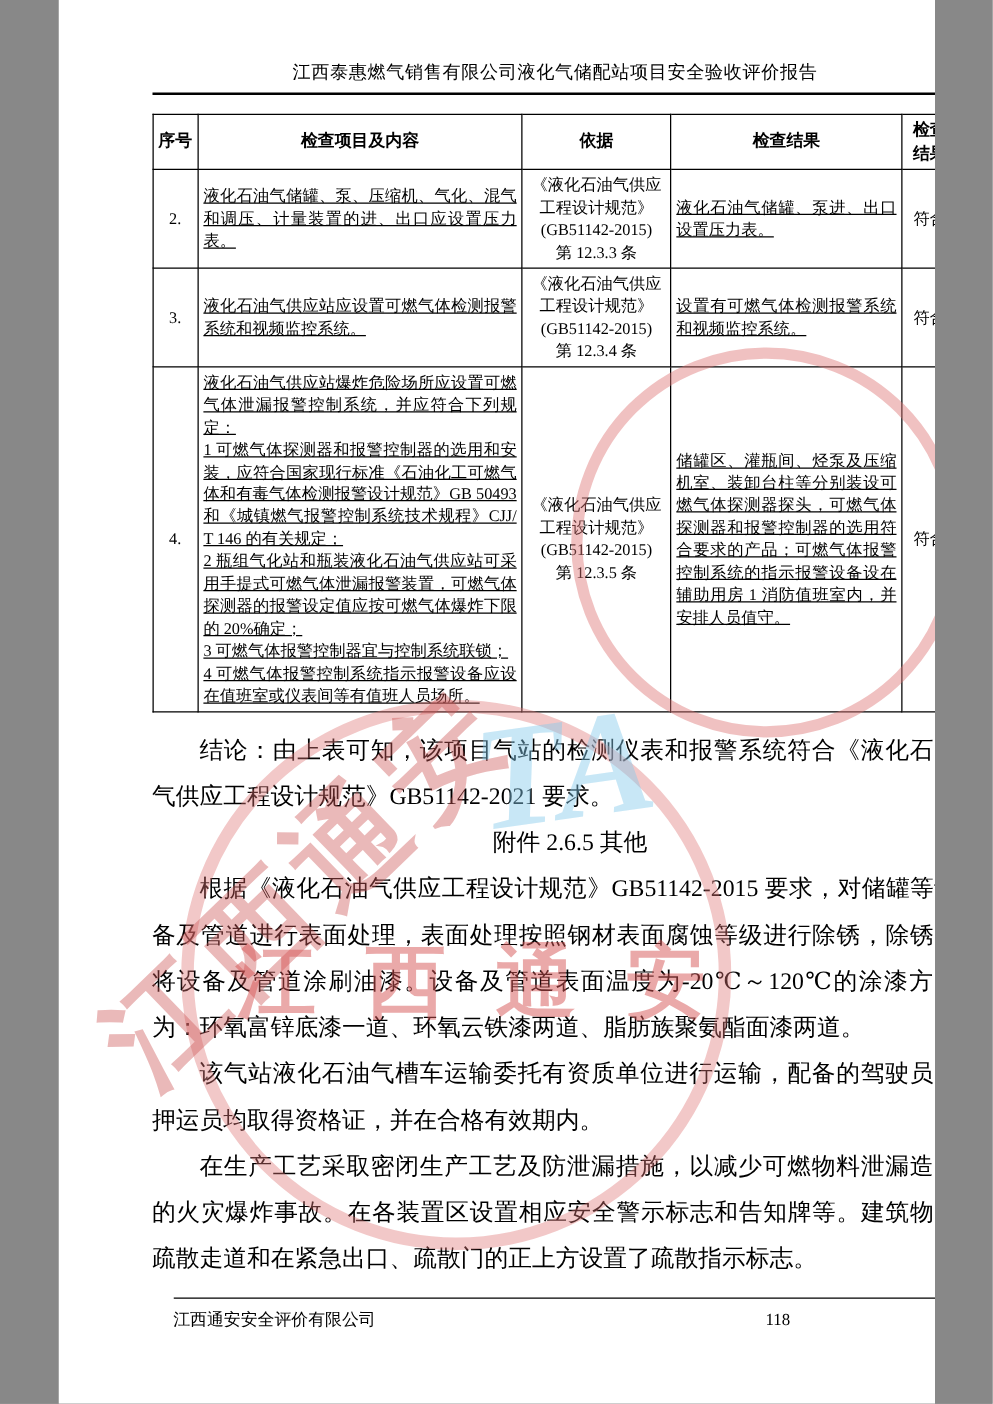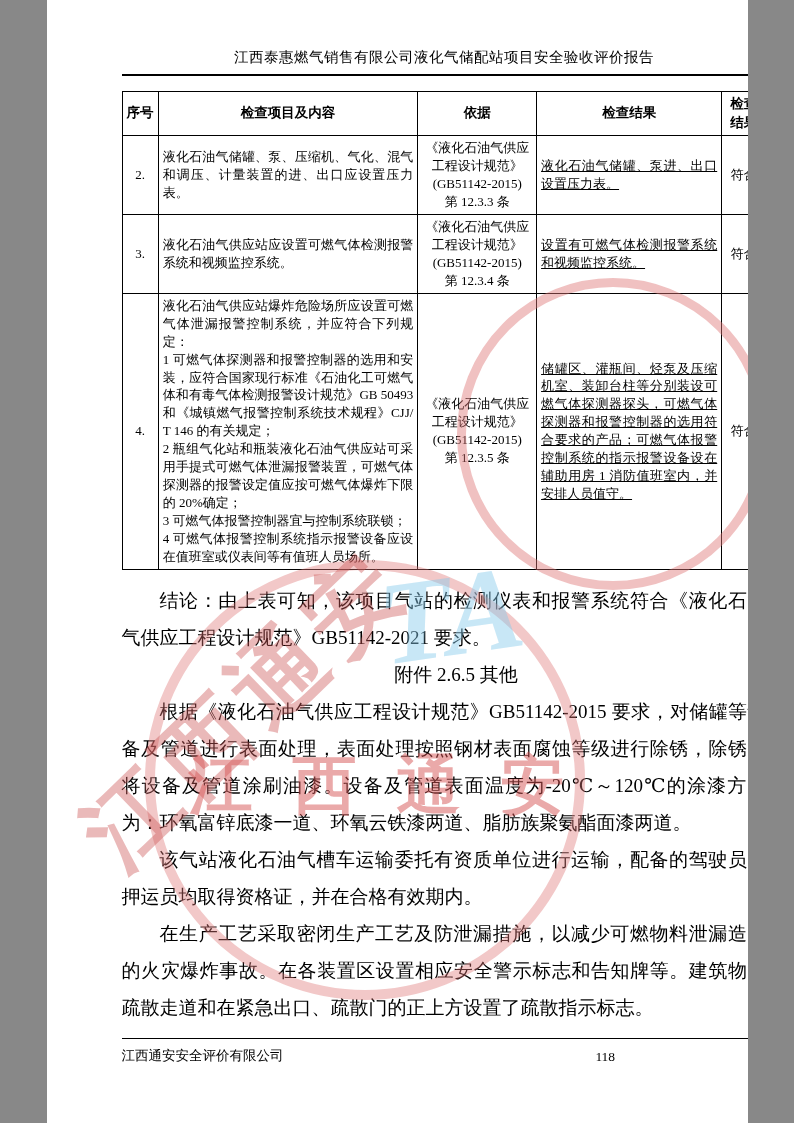--- a/index.html
+++ b/index.html
@@ -48,21 +48,21 @@
     vertical-align: middle;
     word-break: break-all;
   }
   table.checklist th {
     font-weight: bold;
     text-align: center;
     font-size: 13.5px;
     height: 42px;
   }
   .cell-no     { text-align: center; }
-  .cell-item   { text-align: justify; }
+  .cell-item   { text-align: justify; text-decoration: underline; }
   .cell-basis  { text-align: center; white-space: pre-line; }
   .cell-sit    { text-align: justify; white-space: pre-line; text-decoration: underline; }
   .cell-result { text-align: center; }
   .pre         { white-space: pre-line; }
 
   
   .body-text { margin-top: 12px; font-size: 19px; line-height: 37px; }
   .para {
     text-align: justify;
     text-indent: 2em;
@@ -70,28 +70,28 @@
   .section-heading {
     font-weight: normal;
     text-indent: 0;
     text-align: center;
     margin-left: 24px;
   }
 
   
   .doc-footer {
     position: absolute;
-    left: 75px;
+    left: 92px;
     top: 1038px;
     width: 645px;
     border-top: 1px solid #000;
     padding-top: 8px;
     font-size: 13.5px;
     display: flex;
-    align-items: flex-end;
+    align-items: center;
   }
   .doc-footer .f-left   { flex: 1; text-align: left; }
   .doc-footer .f-center { flex: 1; text-align: center; }
   .doc-footer .f-right  { flex: 1; text-align: right; white-space: nowrap; }
 
   
   .watermark-layer {
     position: absolute;
     inset: 0;
     pointer-events: none;

